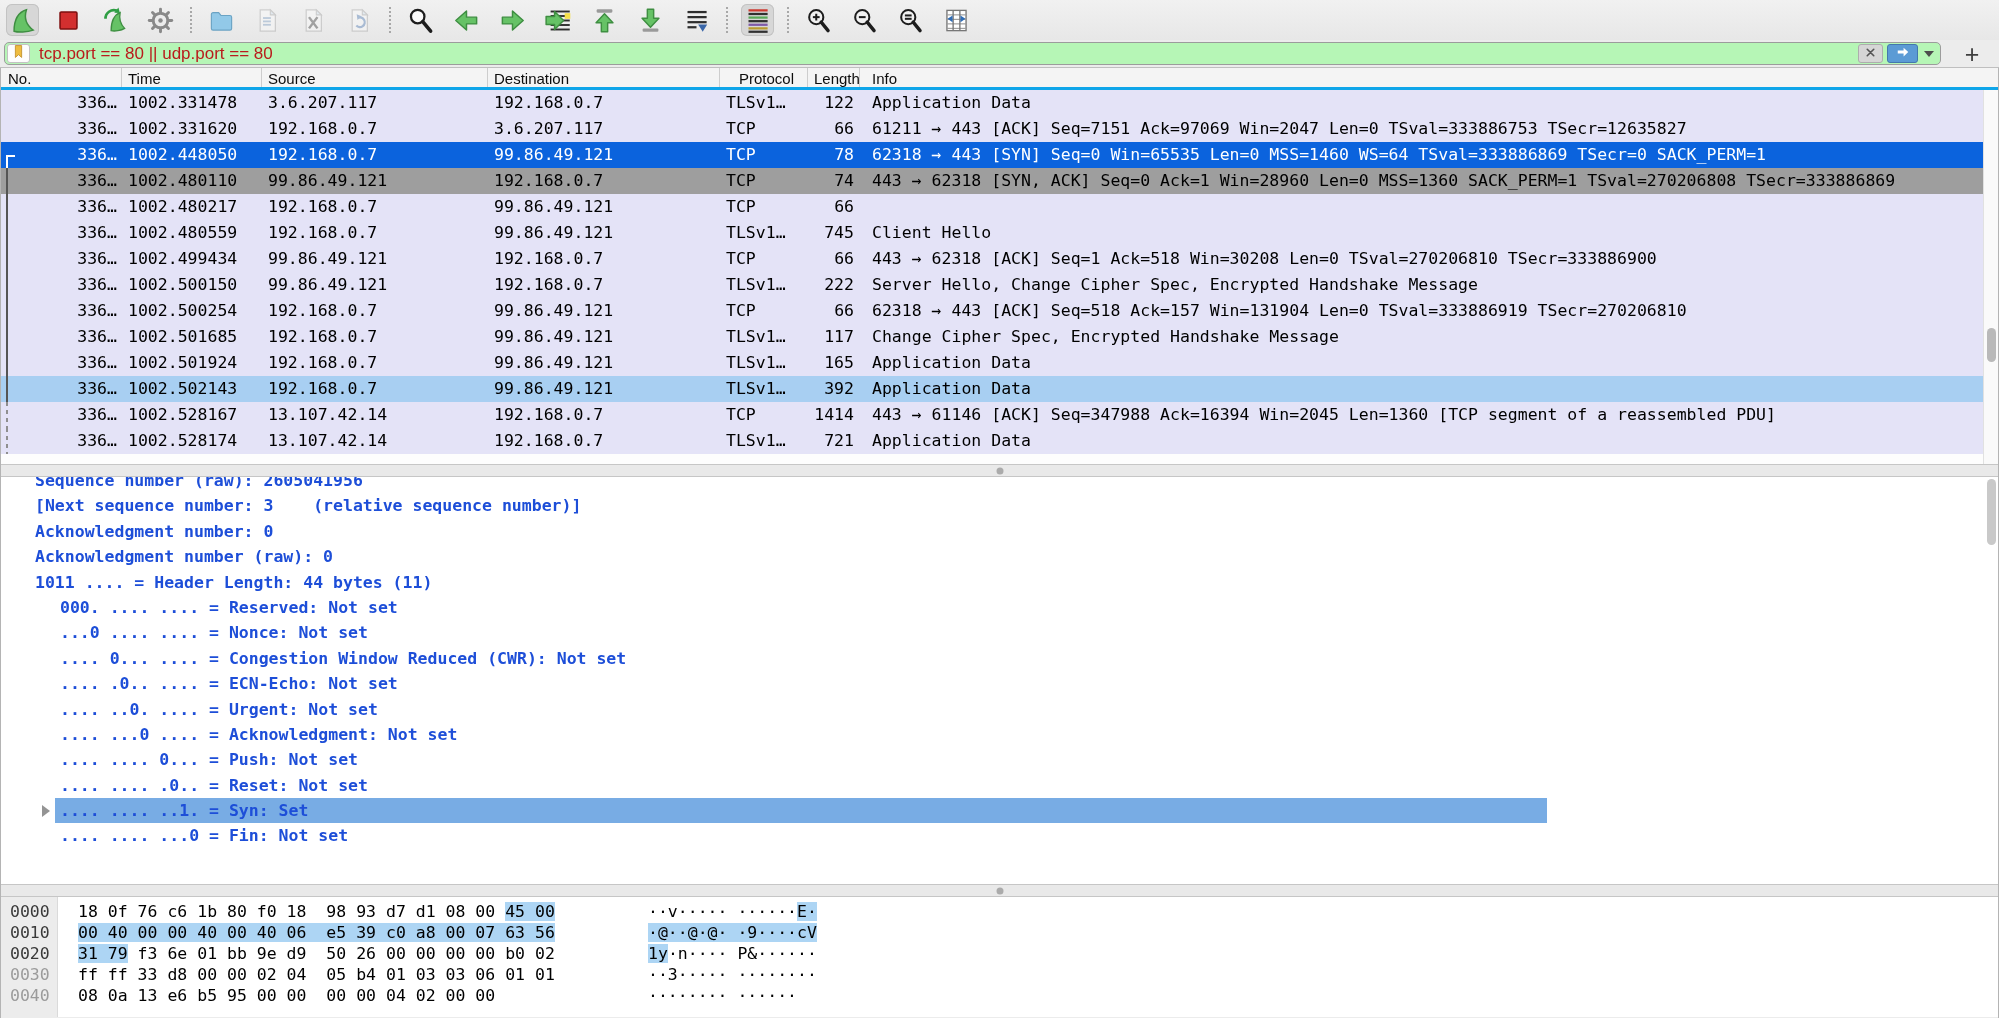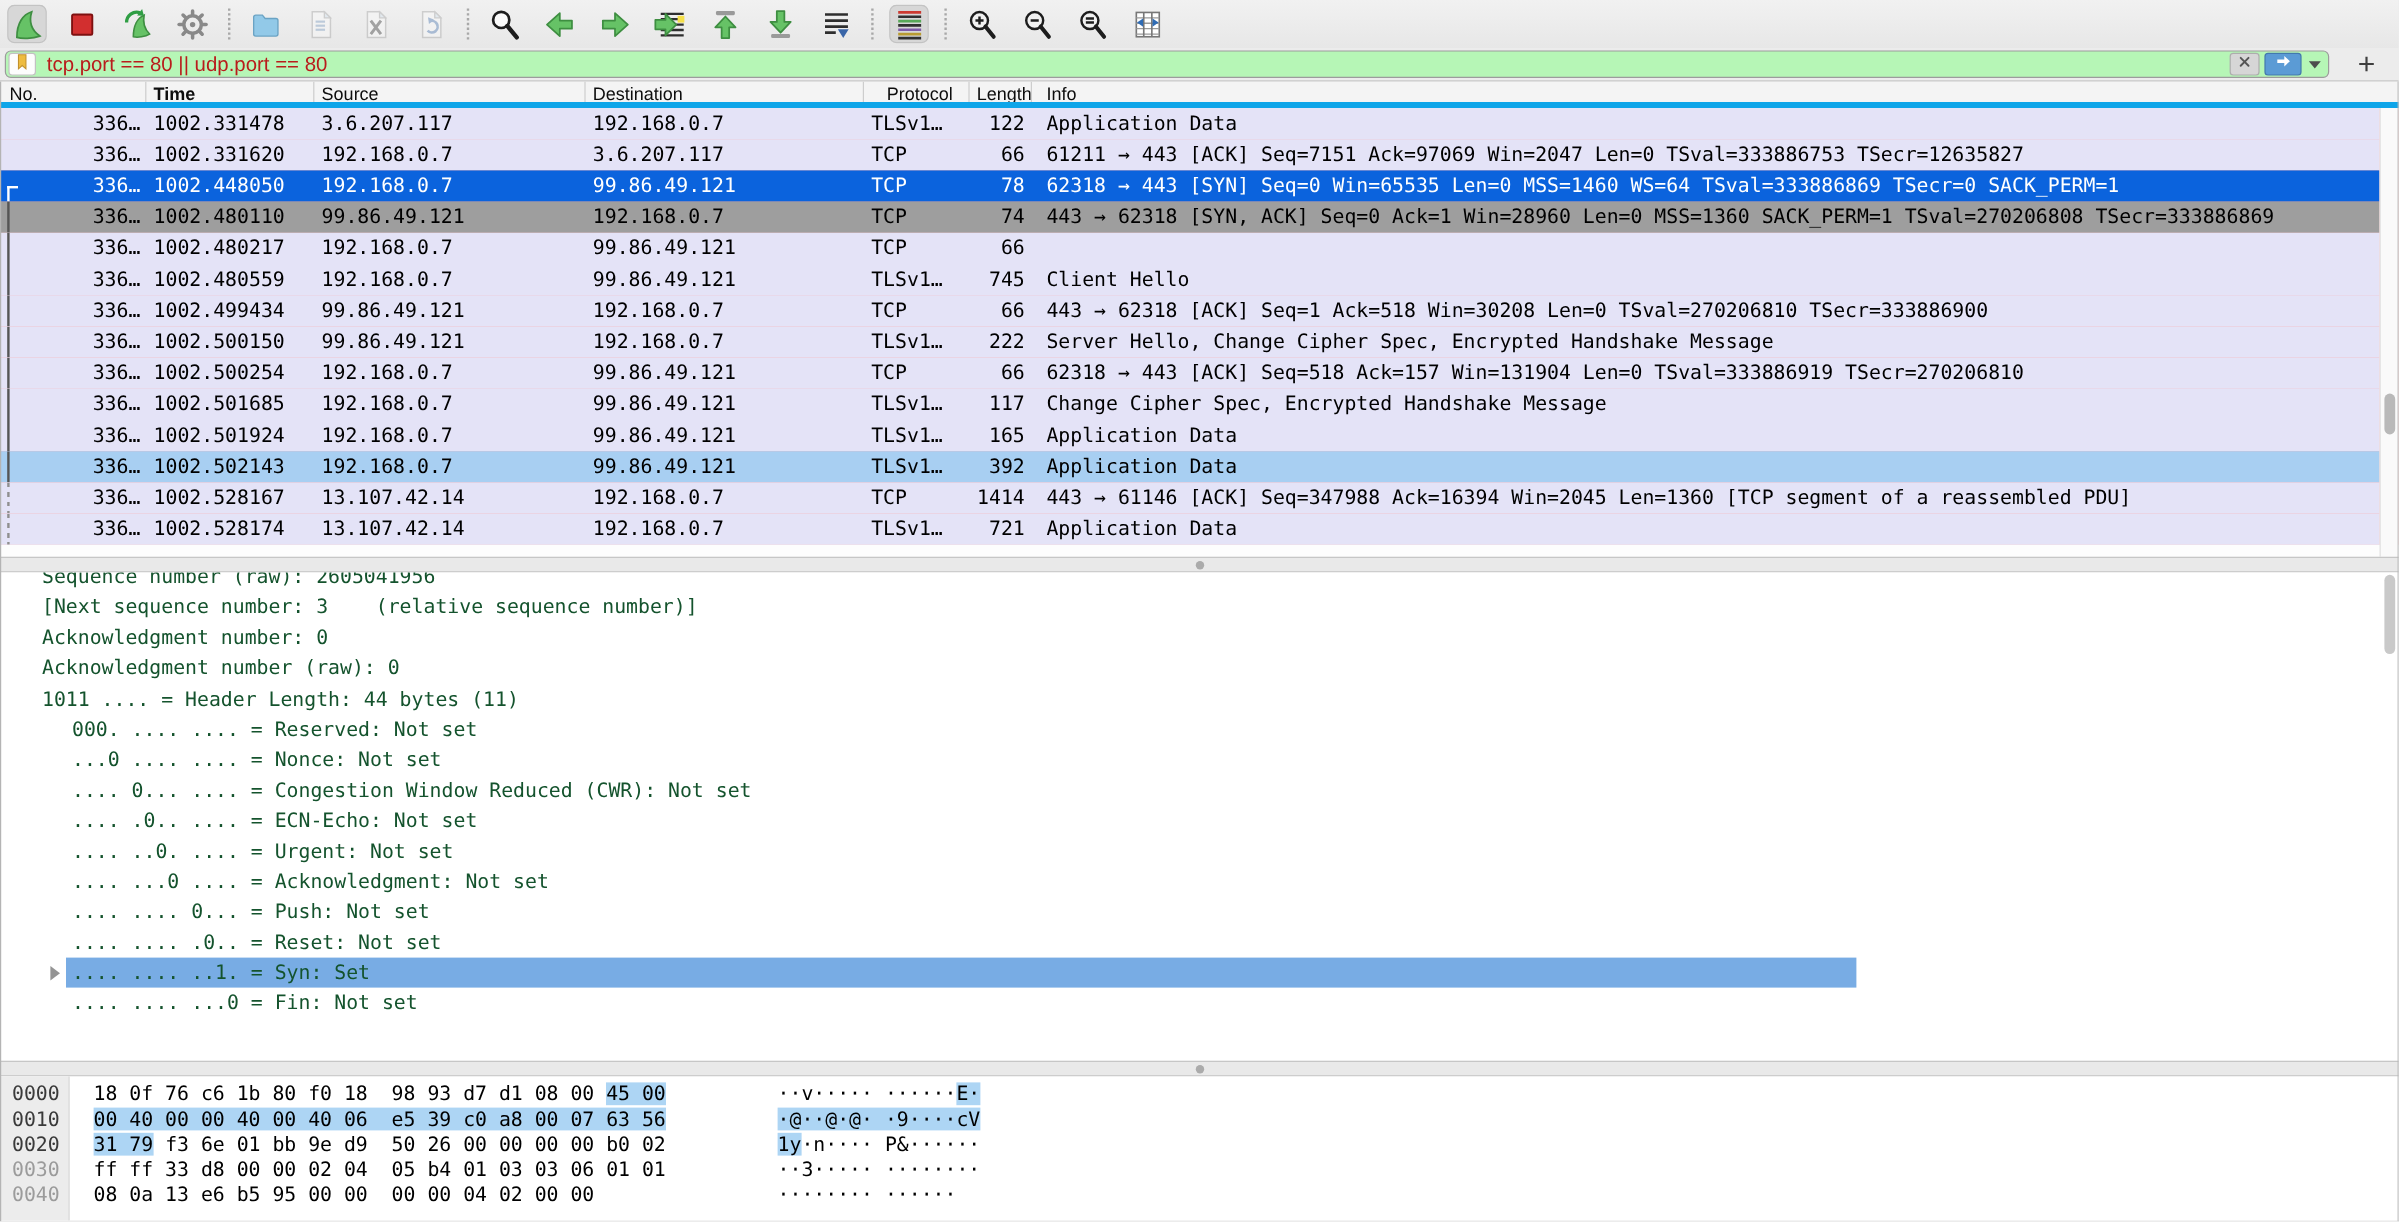--- a/index.html
+++ b/index.html
@@ -43,26 +43,26 @@
   .filter-apply svg { width:16px; height:14px; }
   .filter-dd { width:22px; height:19px; display:flex; align-items:center; justify-content:center;
                flex:0 0 auto; }
   .ddtri { width:0; height:0; border-left:5px solid transparent; border-right:5px solid transparent;
            border-top:6px solid #4d4d4d; }
   .filter-add { font-size:25px; color:#3f3f3f; width:34px; text-align:center;
                 line-height:26px; flex:0 0 auto; }
 
   
   .pl-header { position:absolute; top:68px; left:0; width:1999px; height:22px;
-               background:#f4f4f4; border-bottom:5px solid #0ea5e9; display:flex;
+               background:#f4f4f4; border-bottom:3px solid #0ea5e9; display:flex;
                font-size:15px; color:#0d0d0d; overflow:hidden; }
   .hcell { border-right:1px solid #cdcdcd; padding:2px 0 0 6px; overflow:hidden;
            white-space:nowrap; flex:0 0 auto; }
   .h-no { width:122px; padding-left:8px; }
-  .h-time { width:140px;font-weight:bold; } .h-source { width:226px; } .h-destination { width:232px; }
+  .h-time { width:140px; } .h-source { width:226px; } .h-destination { width:232px; }
   .h-protocol { width:88px;text-align:center; } .h-length { width:52px; }
   .h-info { flex:1 1 auto; border-right:none; padding-left:12px; }
 
   .pl-rows { position:absolute; top:90px; left:0; width:1999px; height:364px; background:#fca5a5;
              font-family:"DejaVu Sans Mono",monospace; font-size:16.5px; color:#000; }
   .prow { position:relative; display:flex; height:26px; line-height:26px; width:1983px;
           white-space:nowrap; overflow:hidden; }
   .s-default { background:var(--c-row_default,#e4e3f7); }
   .s-selected { background:var(--c-row_selected,#0b63dd); color:var(--c-row_selected_text,#fff); }
   .s-related { background:var(--c-row_related,#9e9e9e); }
@@ -87,21 +87,21 @@
 
   
   .splitter { position:absolute; left:0; width:1999px; height:13px; background:#e9e9e9;
               border-top:1px solid #c6c6c6; border-bottom:1px solid #c6c6c6; }
   .split1 { top:464px; } .split2 { top:884px; }
   .grip { position:absolute; left:50%; top:50%; transform:translate(-50%,-50%);
           width:7px; height:7px; border-radius:50%; background:#ababab; }
 
   
   .details { position:absolute; top:477px; left:0; width:1999px; height:407px; background:#fff;
-             overflow:hidden; font-family:"DejaVu Sans Mono",monospace; font-size:16.5px; color:#14532d; }
+             overflow:hidden; font-family:"DejaVu Sans Mono",monospace; font-size:16.5px; color:#1d4ed8;font-weight:bold; }
   .dline { position:relative; height:25.4px; line-height:25.4px; white-space:pre; }
   .dline.clipped { margin-top:-9px; }
   .dtxt { position:absolute; z-index:1; }
   .ind1 .dtxt { left:35px; } .ind2 .dtxt { left:60px; }
   .dline.hl::before { content:''; position:absolute; top:0; bottom:0;
                       background:var(--c-detail_highlight,#78ace4); }
   .ind1.hl::before { left:30px; width:1517px; }
   .ind2.hl::before { left:55px; width:1492px; }
   .exp { position:absolute; top:50%; transform:translateY(-50%); width:0; height:0; z-index:2; }
   .exp.down { left:16px; border-left:6px solid transparent; border-right:6px solid transparent;

